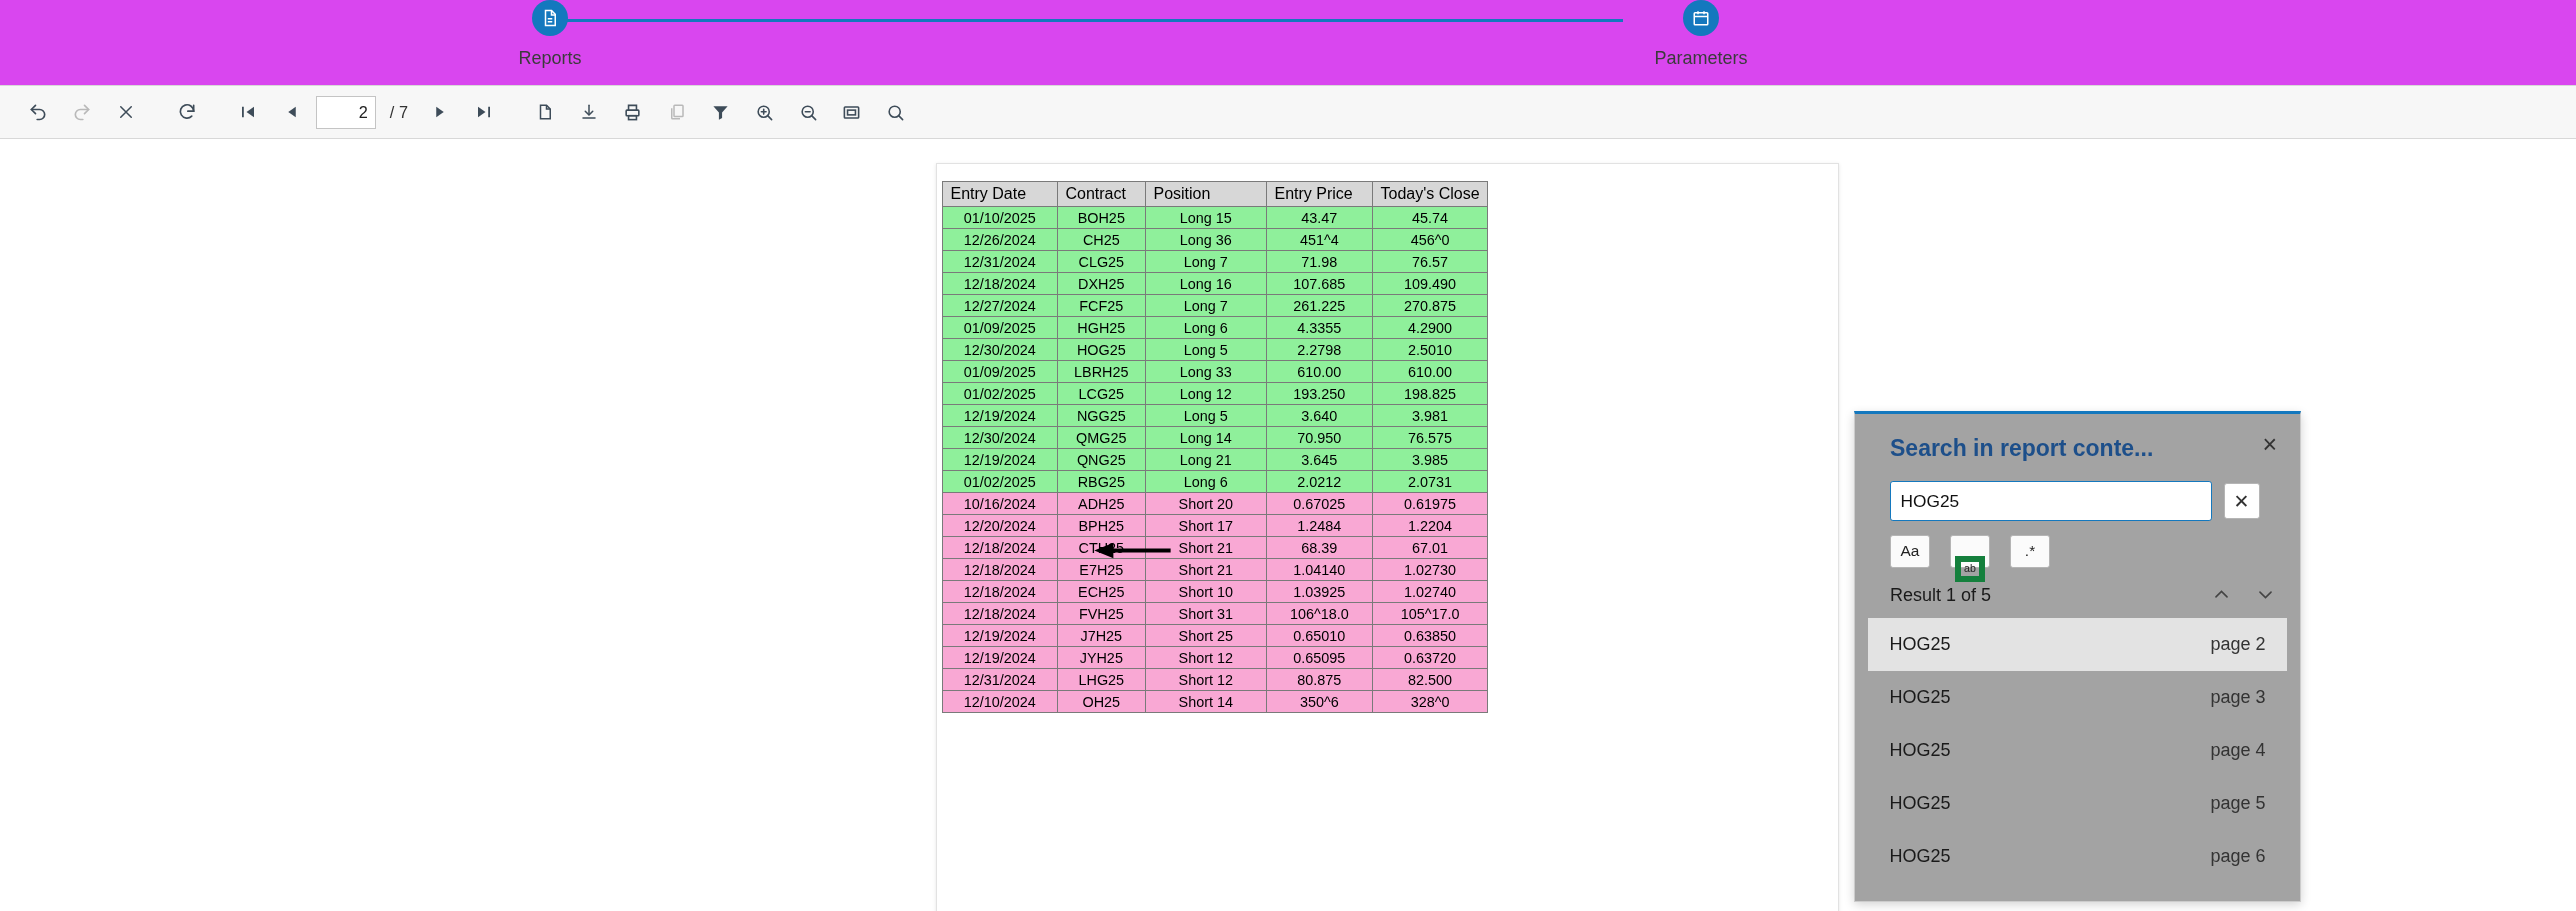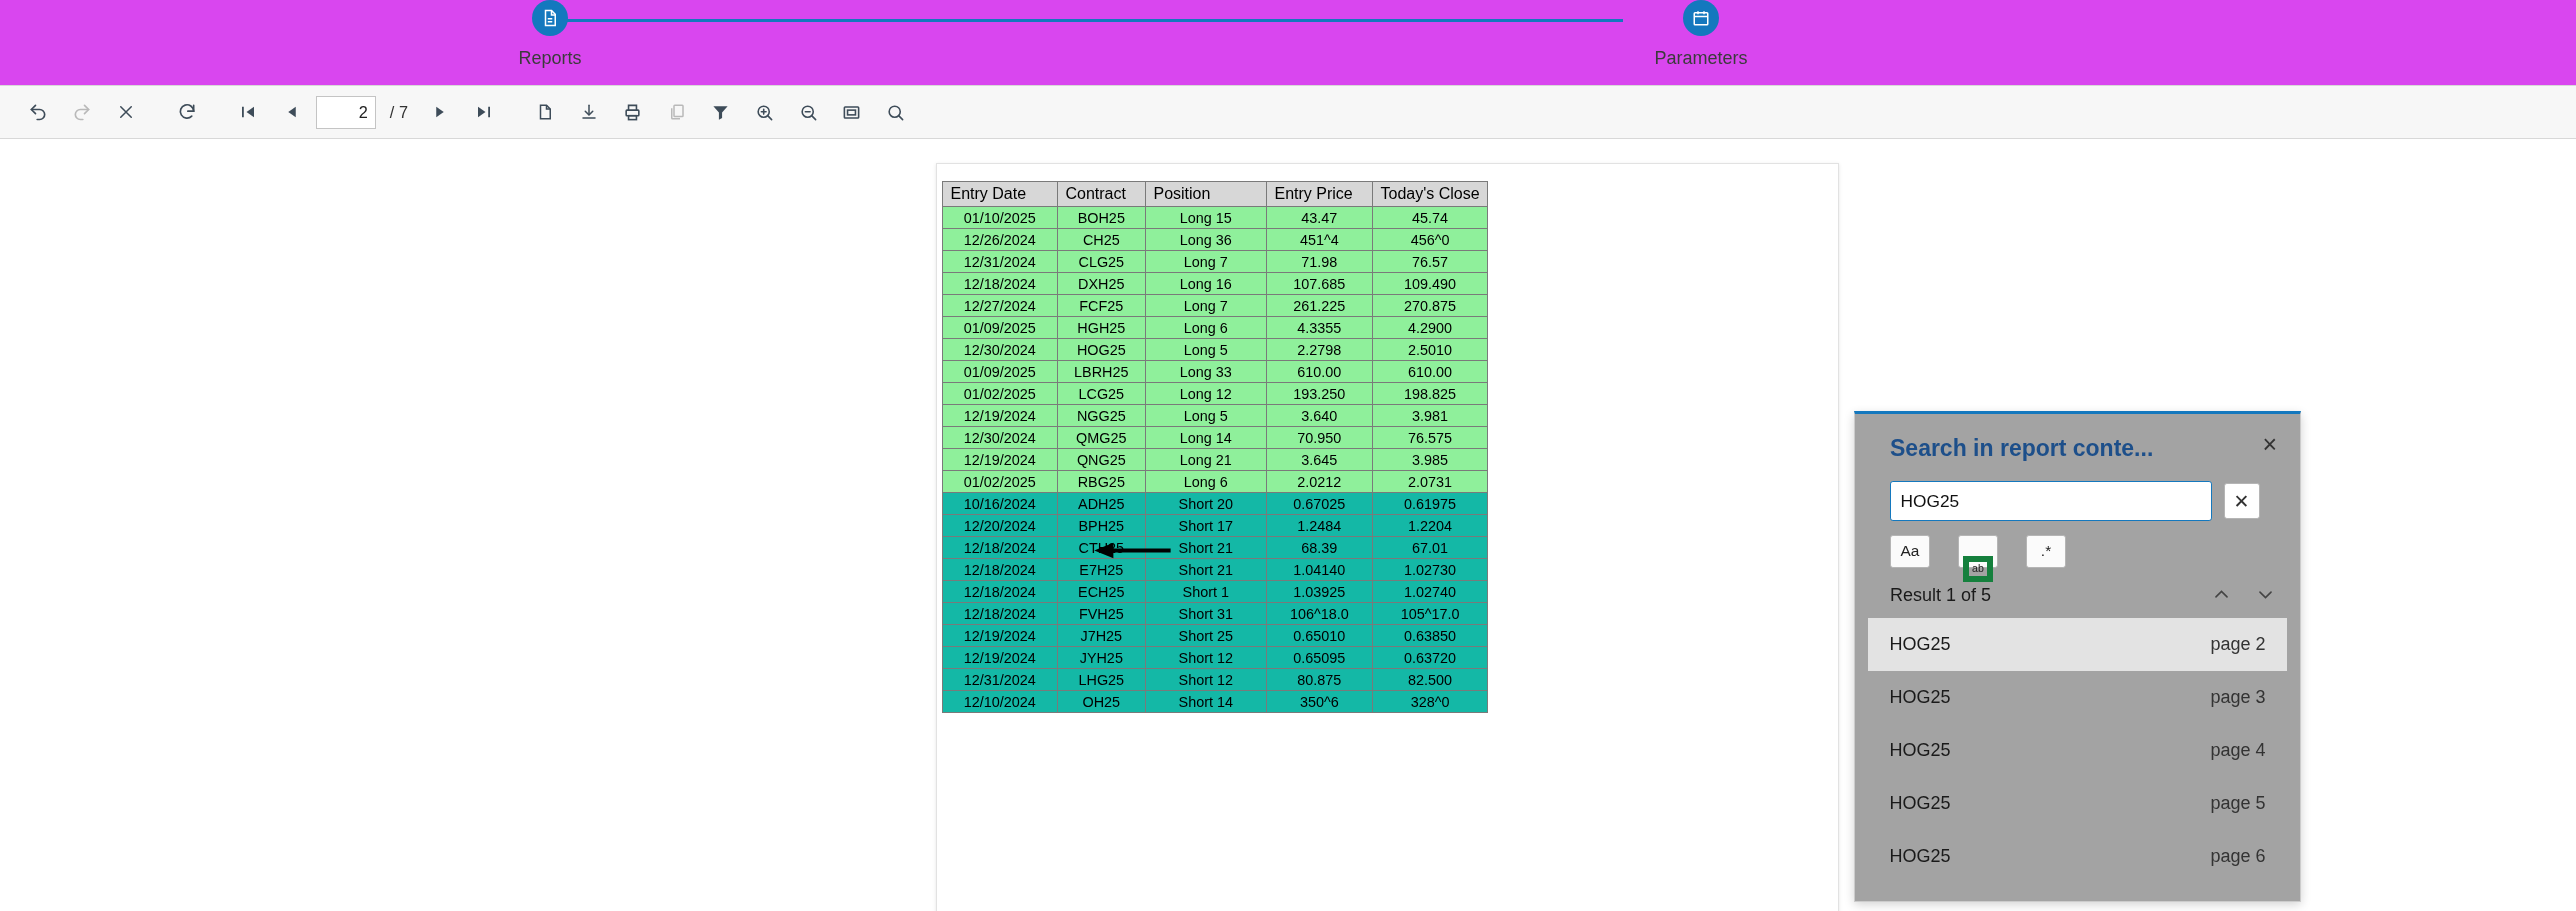--- a/index.html
+++ b/index.html
@@ -136,21 +136,21 @@
     text-align: left;
     white-space: nowrap;
   }
   table.positions td {
     border: 1px solid #7a7a7a;
     padding: 1px 7.7px;
     height: 22px;
     white-space: nowrap;
   }
   tr.long td { background: #8ff09b; }
-  tr.short td { background: #14b8a6; }
+  tr.short td { background: #f9a8d4; }
   td.c { text-align: center; }
 
   
   .col-date     { width: 115px; }
   .col-contract { width: 88px; }
   .col-position { width: 121px; }
   .col-entry    { width: 106px; }
   .col-close    { width: 106px; }
 
   
@@ -216,21 +216,21 @@
     border: 1px solid #b5b5b5;
     background: #ffffff;
     border-radius: 2.9px;
     font-size: 19px;
     color: #333;
     cursor: pointer;
     display: flex; align-items: center; justify-content: center;
   }
   .sp-optrow {
     display: flex;
-    gap: 28px;
+    gap: 20px;
     padding: 13.4px 21px 0 35px;
   }
   .sp-opt {
     width: 40px; height: 33px;
     border: 1px solid #b5b5b5;
     background: #fbfbfb;
     border-radius: 2.9px;
     font-size: 15.4px;
     color: #222;
     cursor: pointer;
@@ -563,21 +563,21 @@
         <tr class="short">
             <td class="c">12/18/2024</td>
             <td class="c">E7H25</td>
             <td class="c">Short 21</td>
             <td class="c">1.04140</td>
             <td class="c">1.02730</td>
           </tr>
         <tr class="short">
             <td class="c">12/18/2024</td>
             <td class="c">ECH25</td>
-            <td class="c">Short 1</td>
+            <td class="c">Short 10</td>
             <td class="c">1.03925</td>
             <td class="c">1.02740</td>
           </tr>
         <tr class="short">
             <td class="c">12/18/2024</td>
             <td class="c">FVH25</td>
             <td class="c">Short 31</td>
             <td class="c">106^18.0</td>
             <td class="c">105^17.0</td>
           </tr>

